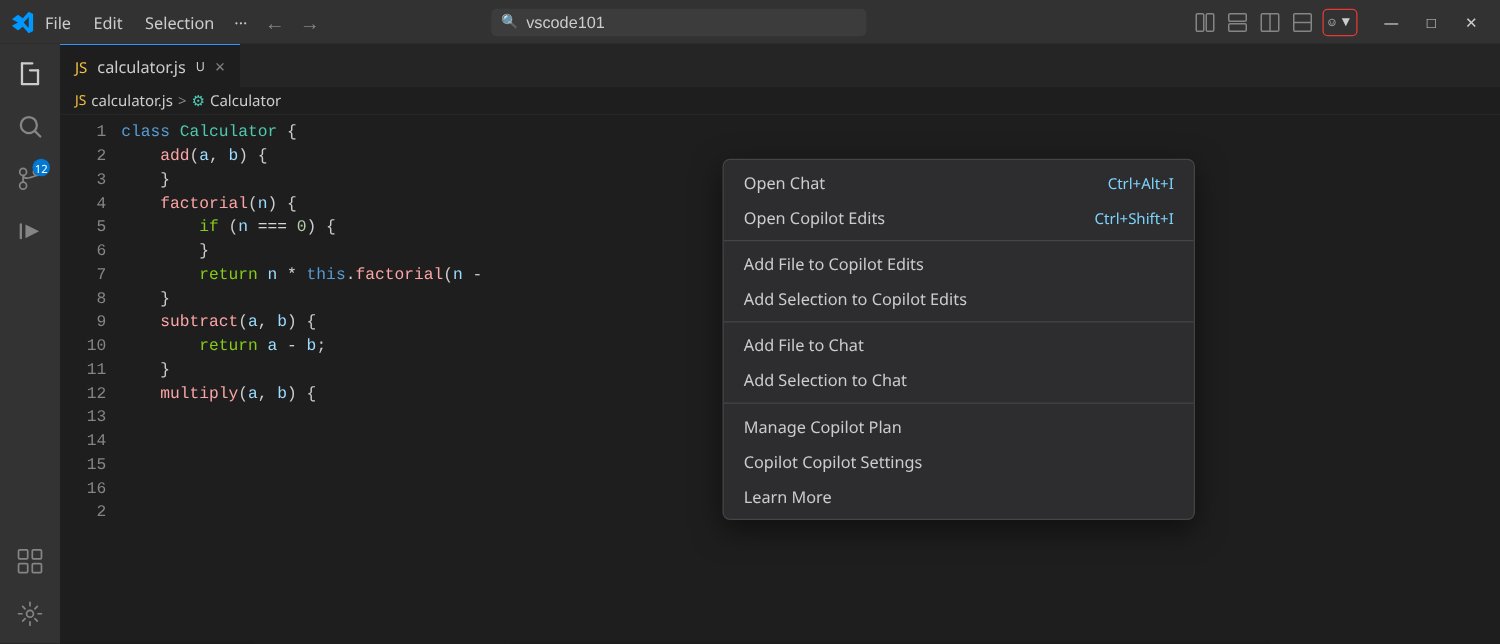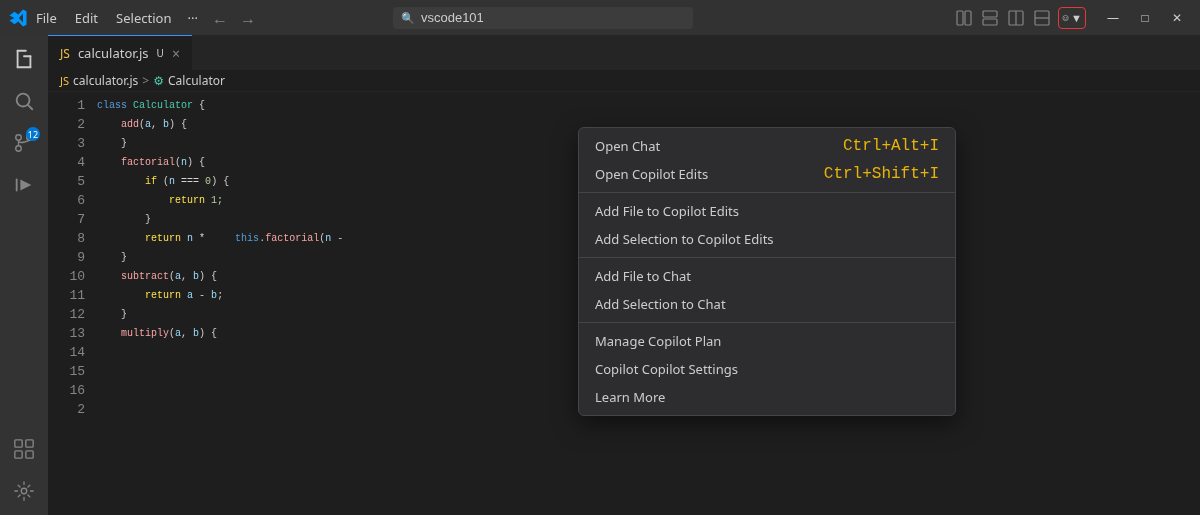--- a/index.html
+++ b/index.html
@@ -256,36 +256,36 @@
       font-family: 'Consolas', 'Courier New', monospace;
       font-size: 13px;
       line-height: 19px;
       flex-shrink: 0;
       user-select: none;
     }
     .code-content {
       flex: 1;
       padding: 4px 0;
       font-family: 'Consolas', 'Courier New', monospace;
-      font-size: 10px;
+      font-size: 13px;
       line-height: 19px;
       overflow: hidden;
     }
     .code-line {
       white-space: pre;
       padding: 0 4px;
     }
     .kw { color: #569cd6; }
     .fn { color: #fca5a5; }
     .num { color: #b5cea8; }
     .cls { color: #4ec9b0; }
     .param { color: #9cdcfe; }
     .op { color: #d4d4d4; }
-    .this-kw { color: #569cd6; margin-left: 24px; }
-    .purple { color: #fde047; }
+    .this-kw { color: #569cd6; }
+    .purple { color: #84cc16; }
 
     
     .dropdown-overlay {
       position: absolute;
       top: 0;
       left: 0;
       right: 0;
       bottom: 0;
       pointer-events: none;
     }
@@ -310,23 +310,22 @@
     .menu-row {
       display: flex;
       align-items: center;
       justify-content: space-between;
       padding: 5px 16px;
       cursor: pointer;
       color: #cccccc;
       font-size: 13px;
     }
     .menu-row .shortcut {
-      color: #eab308;
-      font-size: 16px;
-      font-family: Liberation Mono, monospace;
+      color: #7dd3fc;
+      font-size: 12px;
     }
   </style>
 </head>
 <body>
 
 <div class="title-bar">
   <div class="title-bar-left">
     <div class="vscode-logo">
       <svg width="20" height="20" viewBox="0 0 100 100">
         <path d="M74.9 7.4L51.4 32.8 32 18.5 7.5 37.2l24.6 12.8L7.5 62.8 32 81.5l19.4-14.3 23.5 25.4 17.6-8.8V16.2L74.9 7.4zM74.9 72L54.7 50l20.2-22V72z" fill="#0098FF"></path>
@@ -485,21 +484,20 @@
           <div>2</div>
       </div>
       <div class="code-content">
         <div class="code-line"><span class="kw">class</span> <span class="cls">Calculator</span> {</div>
         <div class="code-line">    <span class="fn">add</span>(<span class="param">a</span>, <span class="param">b</span>) {</div>
         <div class="code-line"></div>
         <div class="code-line">    }</div>
         <div class="code-line"></div>
         <div class="code-line">    <span class="fn">factorial</span>(<span class="param">n</span>) {</div>
         <div class="code-line">        <span class="purple">if</span> (<span class="param">n</span> <span class="op">===</span> <span class="num">0</span>) {</div>
-        <div class="code-line">            <span class="purple">return</span> <span class="num">1</span>;</div>
         <div class="code-line">        }</div>
         <div class="code-line">        <span class="purple">return</span> <span class="param">n</span> <span class="op">*</span> <span class="this-kw">this</span>.<span class="fn">factorial</span>(<span class="param">n</span> -</div>
         <div class="code-line">    }</div>
         <div class="code-line"></div>
         <div class="code-line">    <span class="fn">subtract</span>(<span class="param">a</span>, <span class="param">b</span>) {</div>
         <div class="code-line">        <span class="purple">return</span> <span class="param">a</span> <span class="op">-</span> <span class="param">b</span>;</div>
         <div class="code-line">    }</div>
         <div class="code-line"></div>
         <div class="code-line">    <span class="fn">multiply</span>(<span class="param">a</span>, <span class="param">b</span>) {</div>
       </div>

